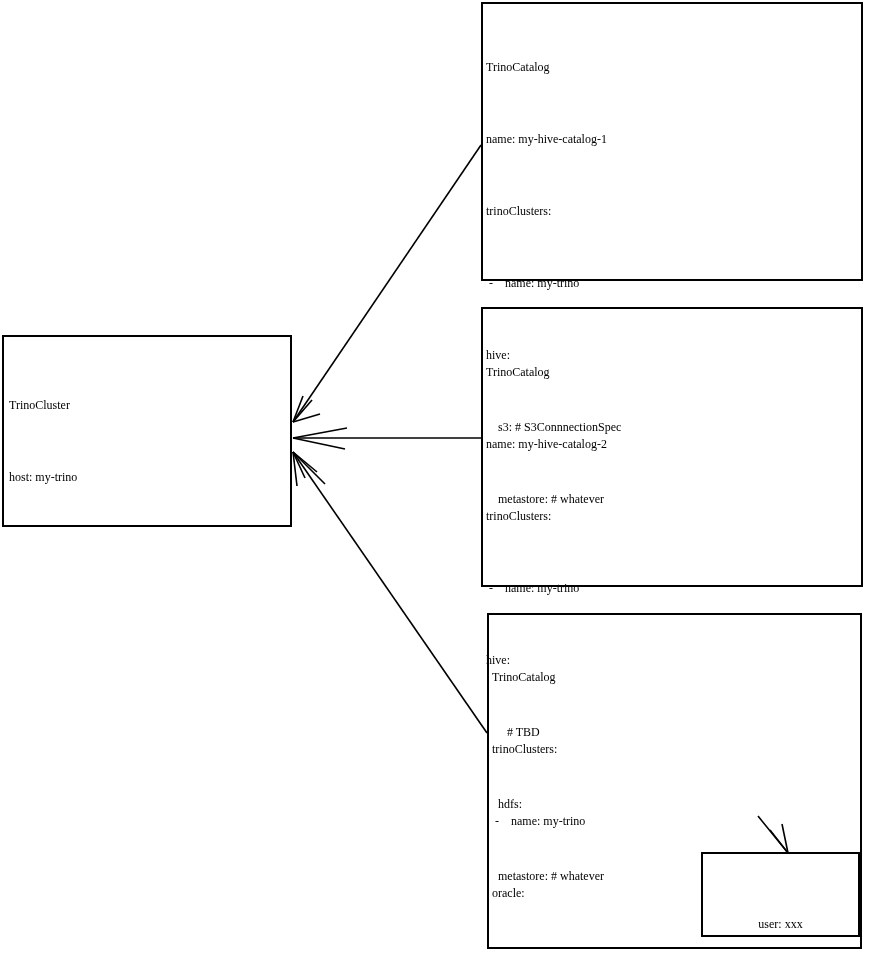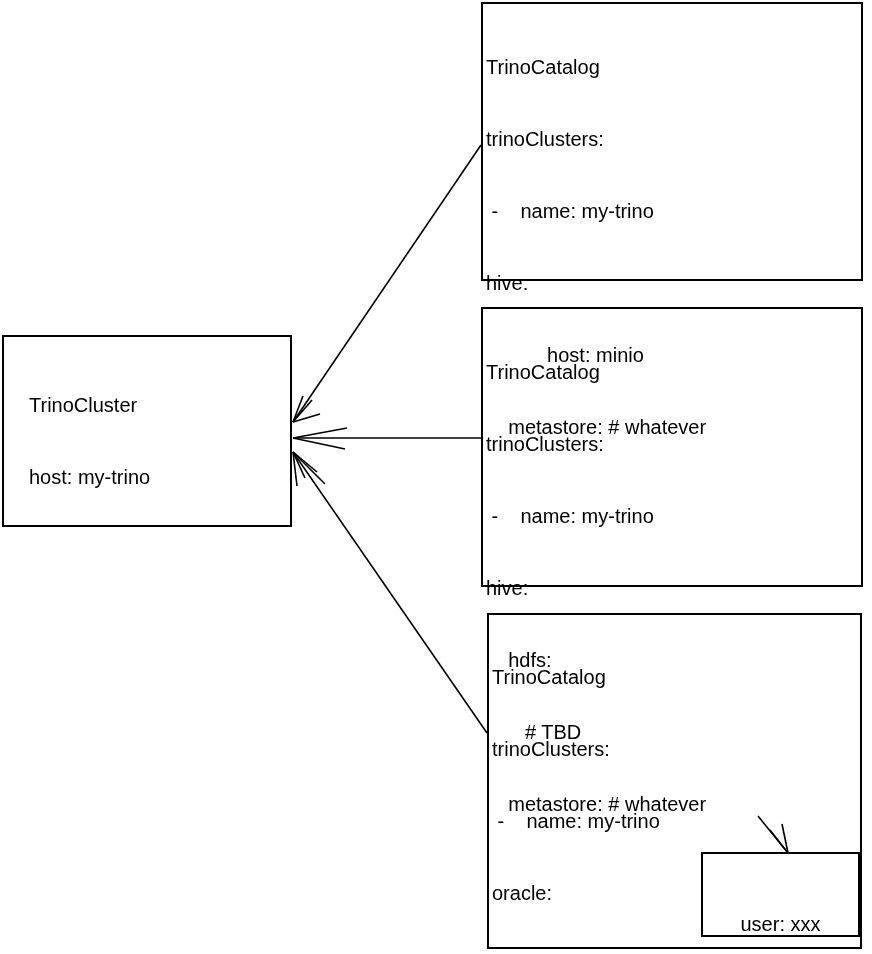--- a/index.html
+++ b/index.html
@@ -17,42 +17,41 @@
     font-family: "Liberation Sans", sans-serif;
   }
   .box {
     position: absolute;
     box-sizing: border-box;
     border: 2px solid #000000;
     background: transparent;
   }
   .yaml {
     position: absolute;
-    font-family: Liberation Sans, sans-serif;
-    font-size: 20px;
+    font-family: Liberation Serif, serif;
+    font-size: 12px;
     line-height: 24px;
     color: #000000;
     white-space: pre;
     letter-spacing: 0px;
   }
   .yaml .line {
     display: block;
     white-space: pre;
   }
   
   #cluster-box {
     left: 2px;
     top: 335px;
     width: 290px;
     height: 192px;
   }
   #cluster-text {
     left: 9px;
     top: 345px;
-    margin-left: 20px;
   }
   
   #catalog-box-1 {
     left: 481px;
     top: 2px;
     width: 382px;
     height: 279px;
   }
   #catalog-text-1 {
     left: 486px;
@@ -148,35 +147,37 @@
 
   <div class="box" id="cluster-box"></div>
   <div class="yaml" id="cluster-text">
     <span class="line">TrinoCluster</span>
     <span class="line">host: my-trino</span>
   </div>
 
   <div class="box" id="catalog-box-1"></div>
   <div class="yaml" id="catalog-text-1">
     <span class="line">TrinoCatalog</span>
+    <span class="line">name: my-hive-catalog-1</span>
     <span class="line">trinoClusters:</span>
     <span class="line"> -    name: my-trino</span>
     <span class="line">hive:</span>
-    <span class="line">           host: minio</span>
+    <span class="line">    s3: # S3ConnnectionSpec</span>
     <span class="line">    metastore: # whatever</span>
   </div>
 
   <div class="box" id="catalog-box-2"></div>
   <div class="yaml" id="catalog-text-2">
     <span class="line">TrinoCatalog</span>
+    <span class="line">name: my-hive-catalog-2</span>
     <span class="line">trinoClusters:</span>
     <span class="line"> -    name: my-trino</span>
     <span class="line">hive:</span>
+    <span class="line">       # TBD</span>
     <span class="line">    hdfs:</span>
-    <span class="line">       # TBD</span>
     <span class="line">    metastore: # whatever</span>
   </div>
 
   <div class="box" id="catalog-box-3"></div>
   <div class="yaml" id="catalog-text-3">
     <span class="line">TrinoCatalog</span>
     <span class="line">trinoClusters:</span>
     <span class="line"> -    name: my-trino</span>
     <span class="line">oracle:</span>
     

